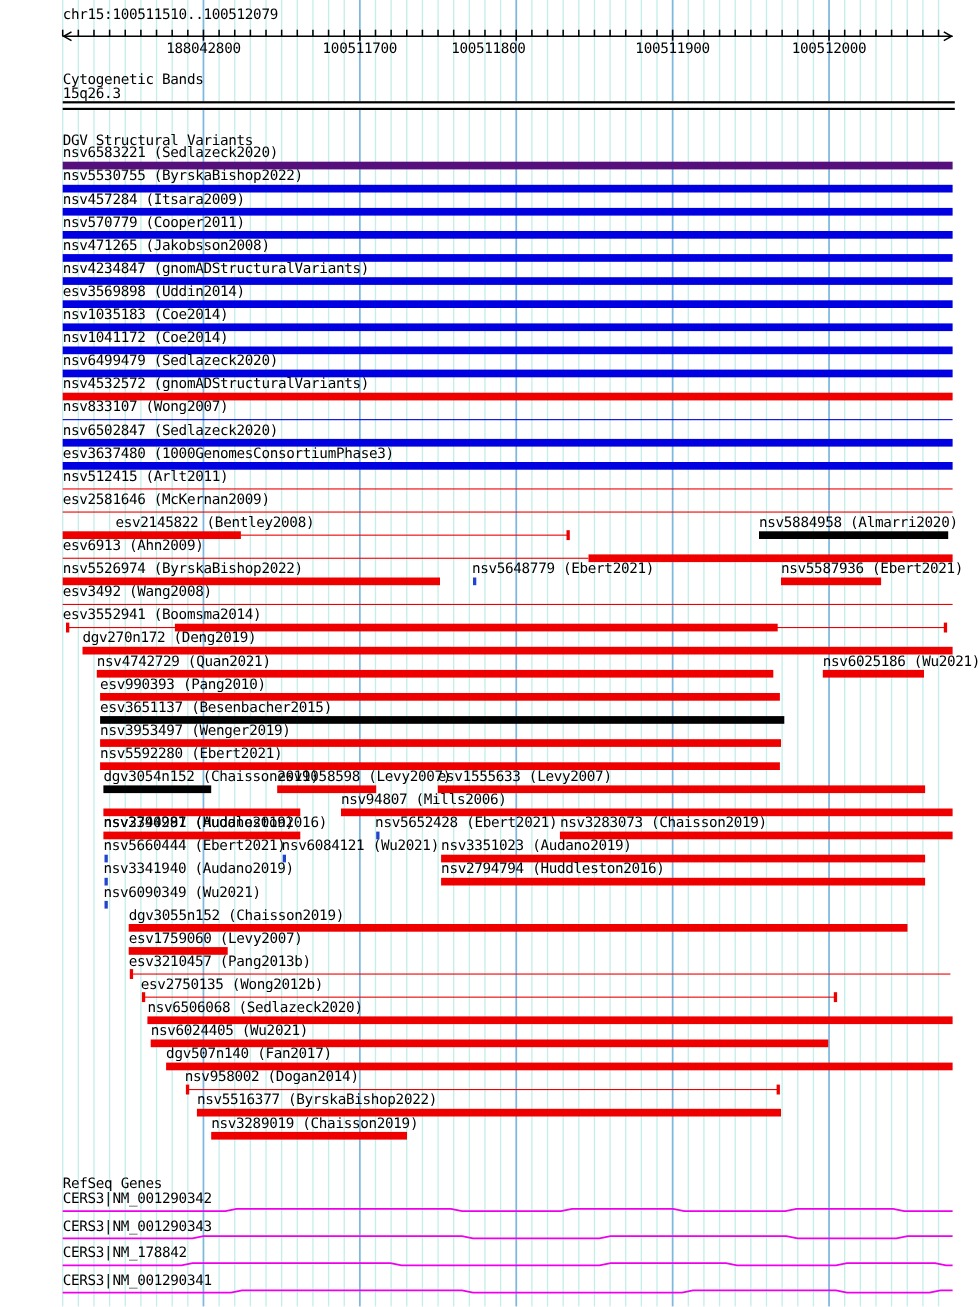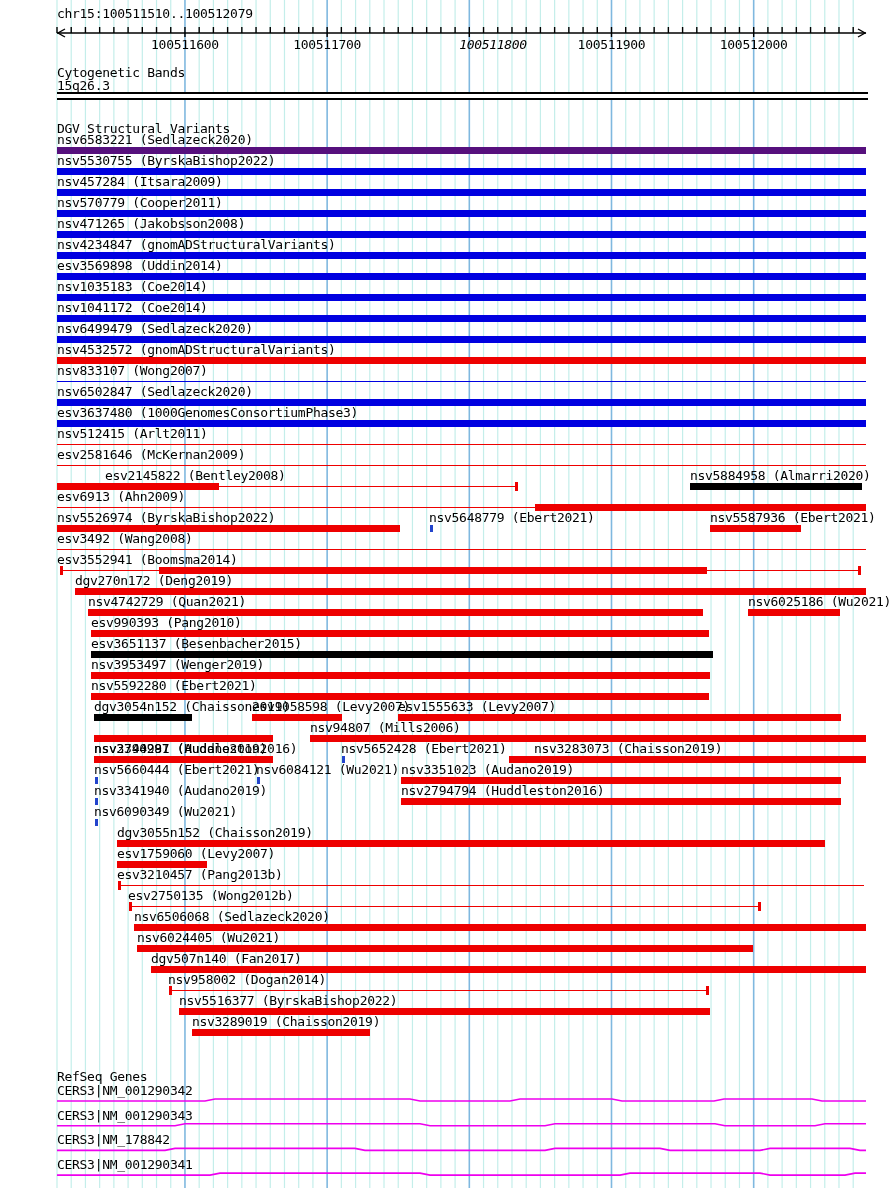--- a/index.html
+++ b/index.html
@@ -134,23 +134,23 @@
       <line x1="753.6783831282953" y1="27" x2="753.6783831282953" y2="37" stroke="#000" stroke-width="1.4"></line>
       <line x1="767.896309314587" y1="27" x2="767.896309314587" y2="33" stroke="#000" stroke-width="1.4"></line>
       <line x1="782.1142355008787" y1="27" x2="782.1142355008787" y2="33" stroke="#000" stroke-width="1.4"></line>
       <line x1="796.3321616871705" y1="27" x2="796.3321616871705" y2="33" stroke="#000" stroke-width="1.4"></line>
       <line x1="810.5500878734623" y1="27" x2="810.5500878734623" y2="33" stroke="#000" stroke-width="1.4"></line>
       <line x1="824.768014059754" y1="27" x2="824.768014059754" y2="33" stroke="#000" stroke-width="1.4"></line>
       <line x1="838.9859402460457" y1="27" x2="838.9859402460457" y2="33" stroke="#000" stroke-width="1.4"></line>
       <line x1="853.2038664323375" y1="27" x2="853.2038664323375" y2="33" stroke="#000" stroke-width="1.4"></line>
     </svg>
   <div id="ruler-labels">
-      <div class="tick-label" style="left:144.96133567662565px;top:39px;">100511600</div>
+      <div class="tick-label" style="left:144.96133567662565px;top:39px;">188042800</div>
       <div class="tick-label" style="left:287.1405975395431px;top:39px;">100511700</div>
-      <div class="tick-label" style="left:453px;top:39px;font-style:italic;">100511800</div>
+      <div class="tick-label" style="left:404px;top:39px;">100511800</div>
       <div class="tick-label" style="left:571.4991212653779px;top:39px;">100511900</div>
       <div class="tick-label" style="left:713.6783831282953px;top:39px;">100512000</div>
     </div>
 
   <div class="abs bold" style="left:57px;top:67px;">Cytogenetic Bands</div>
   <div class="abs" style="left:57px;top:80px;">15q26.3</div>
   <div class="band" style="left:57px;top:92px;width:811px;height:4px;"></div>
 
   <div class="abs bold" style="left:57px;top:123px;text-align:center;">DGV Structural Variants</div>
   <div id="dgv-rows">
@@ -288,21 +288,21 @@
         <div class="abs" style="left:94px;top:722px;margin-top:21px;">nsv3340287 (Audano2019)</div>
         <div class="abs" style="left:94px;top:735px;width:179px;height:7px;background:#ee0000;"></div>
         <div class="abs" style="left:310px;top:722px;">nsv94807 (Mills2006)</div>
         <div class="abs" style="left:310px;top:735px;width:556px;height:7px;background:#ee0000;"></div>
       </div>
       <div class="row" style="">
         <div class="abs" style="left:94px;top:743px;">nsv2794991 (Huddleston2016)</div>
         <div class="abs" style="left:94px;top:756px;width:179px;height:7px;background:#ee0000;"></div>
         <div class="abs" style="left:341px;top:743px;">nsv5652428 (Ebert2021)</div>
         <div class="abs" style="left:342px;top:756px;width:3px;height:7px;background:#2244cc;"></div>
-        <div class="abs" style="left:509px;top:743px;margin-left:25px;">nsv3283073 (Chaisson2019)</div>
+        <div class="abs" style="left:509px;top:743px;">nsv3283073 (Chaisson2019)</div>
         <div class="abs" style="left:509px;top:756px;width:357px;height:7px;background:#ee0000;"></div>
       </div>
       <div class="row" style="">
         <div class="abs" style="left:94px;top:764px;">nsv5660444 (Ebert2021)</div>
         <div class="abs" style="left:95px;top:777px;width:3px;height:7px;background:#2244cc;"></div>
         <div class="abs" style="left:256px;top:764px;">nsv6084121 (Wu2021)</div>
         <div class="abs" style="left:257px;top:777px;width:3px;height:7px;background:#2244cc;"></div>
         <div class="abs" style="left:401px;top:764px;">nsv3351023 (Audano2019)</div>
         <div class="abs" style="left:401px;top:777px;width:440px;height:7px;background:#ee0000;"></div>
       </div>

